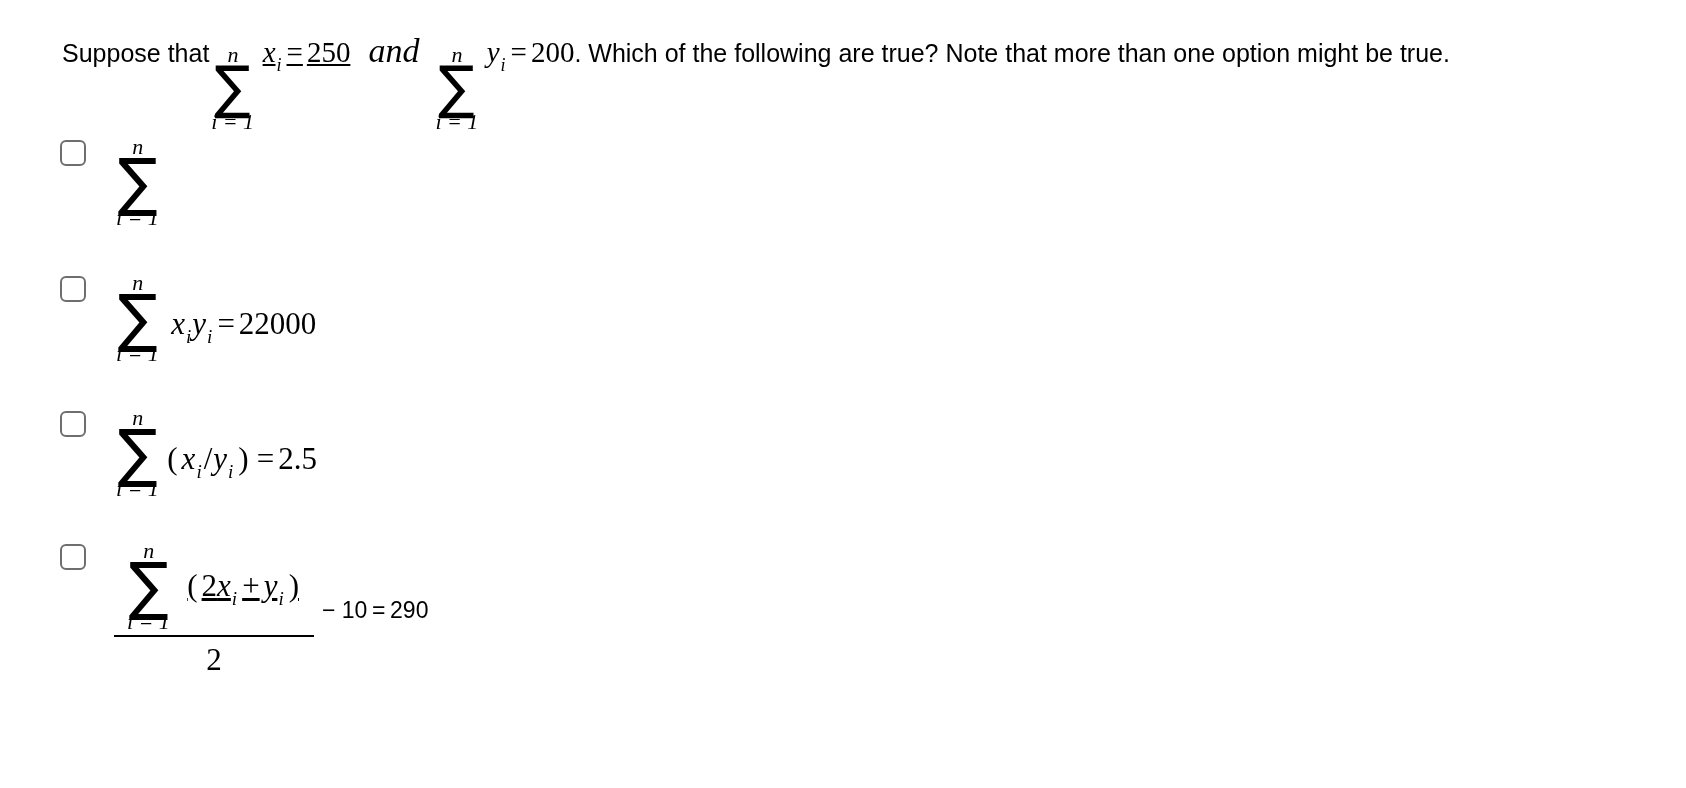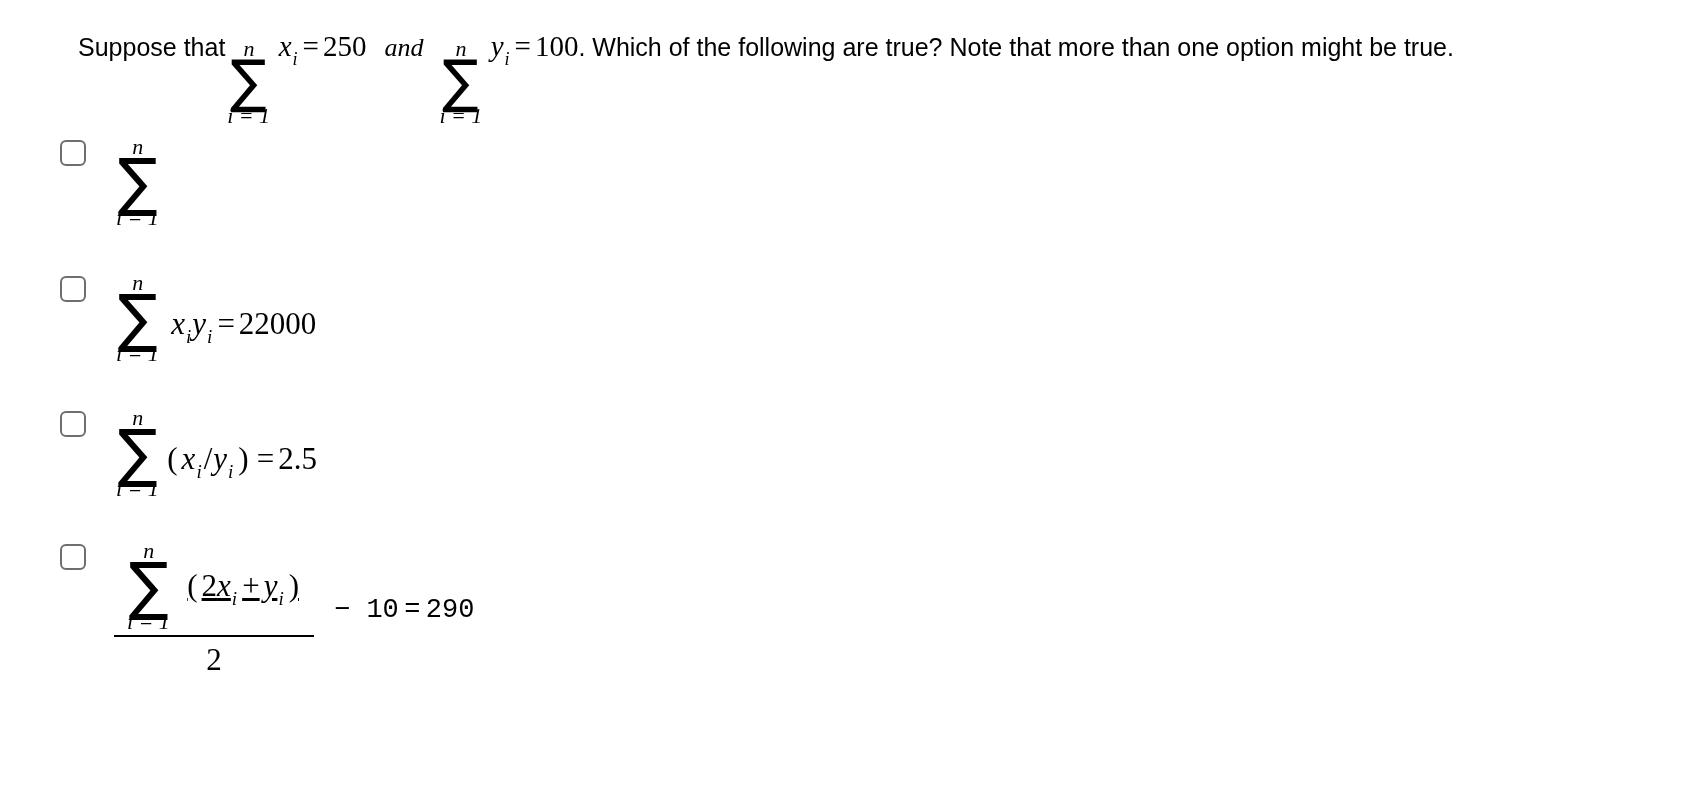--- a/index.html
+++ b/index.html
@@ -13,36 +13,36 @@
     position: relative;
     overflow: hidden;
     font-family: "Liberation Sans", sans-serif;
     color: #000000;
     -webkit-font-smoothing: antialiased;
   }
 
   
   #question-row {
     position: absolute;
-    left: 78px;
+    left: 62px;
     top: 8px;
     display: flex;
     align-items: baseline;
     white-space: nowrap;
   }
   .prompt-text {
     font-family: "Liberation Sans", sans-serif;
     font-size: 25px;
     line-height: 1;
     color: #000;
   }
   .and-word {
     font-family: "Liberation Serif", serif;
     font-style: italic;
-    font-size: 26px;
+    font-size: 34px;
     margin: 0 14px 0 18px;
   }
 
   
   .sigma-block {
     display: inline-flex;
     flex-direction: column;
     align-items: center;
     vertical-align: middle;
     position: relative;
@@ -167,53 +167,53 @@
     font-family: "Liberation Serif", serif;
     font-size: 31px;
     line-height: 1.2;
     padding-top: 4px;
   }
   .frac-row {
     display: flex;
     align-items: center;
   }
   .frac-tail {
-    font-family: Liberation Mono, monospace;
-    font-size: 27px;
+    font-family: Liberation Sans, sans-serif;
+    font-size: 23px;
     white-space: nowrap;
-    margin-left: 20px;
+    margin-left: 8px;
     margin-top: 2px;
   }
   #option-4 .frac-num .mathrun { margin-top: 30px; margin-left: 11px; text-decoration: underline; }
 </style>
 </head>
 <body>
 
 <div id="question-row">
 
   <span class="prompt-text">Suppose that</span>
 
   <span class="sigma-block">
     <span class="sigma-limit-top">n</span>
     <span class="sigma-glyph">∑</span>
     <span class="sigma-limit-bot">i = 1</span>
   </span>
-  <span class="mathrun" style="margin-top:24px;margin-left:6px;">
+  <span class="mathrun" style="margin-top:24px;margin-left:6px;text-decoration:underline;">
     <span class="mi">x</span><span class="sub">i</span><span class="op">=</span><span class="num">250</span>
   </span>
 
   <span class="and-word" style="margin-top:24px;">and</span>
 
   <span class="sigma-block">
     <span class="sigma-limit-top">n</span>
     <span class="sigma-glyph">∑</span>
     <span class="sigma-limit-bot">i = 1</span>
   </span>
   <span class="mathrun" style="margin-top:24px;margin-left:6px;">
-    <span class="mi">y</span><span class="sub">i</span><span class="op">=</span><span class="num">100</span>
+    <span class="mi">y</span><span class="sub">i</span><span class="op">=</span><span class="num">200</span>
   </span>
 
   <span class="prompt-text" style="margin-top:24px;">. Which of the following are true? Note that more than one option might be true.</span>
 </div>
 
 <div class="option" id="option-1">
   <div class="checkbox"></div>
   <div class="option-body">
     <div class="opt-formula">
       <span class="sigma-block">

